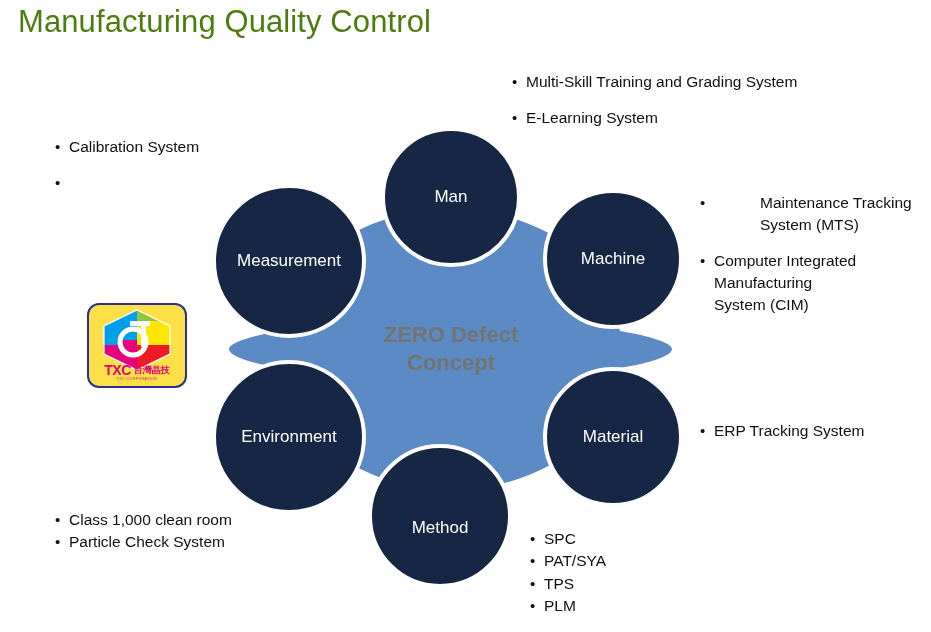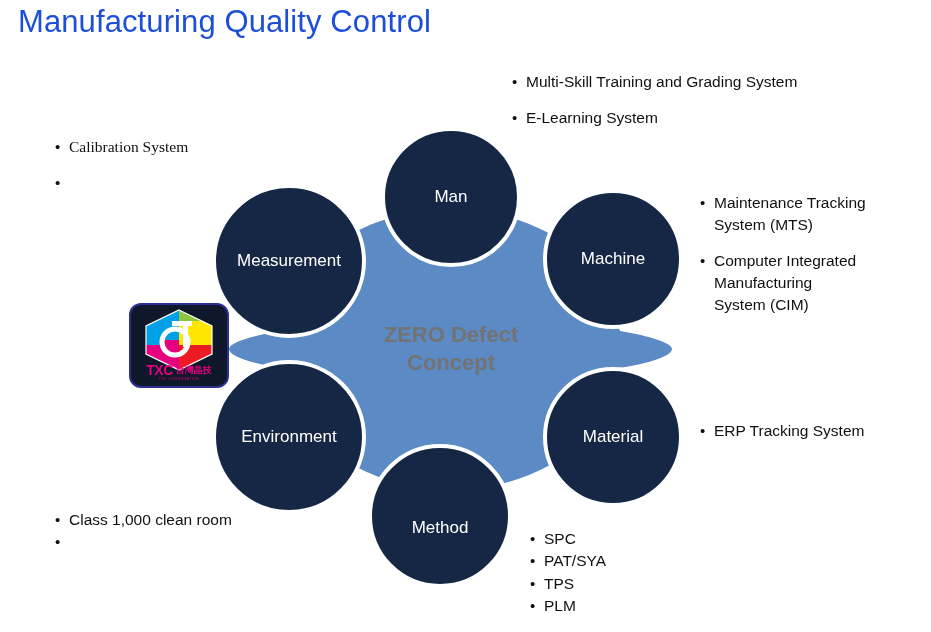--- a/index.html
+++ b/index.html
@@ -16,21 +16,21 @@
     position: relative;
   }
 
   
   #page-title {
     position: absolute;
     left: 18px;
     top: 4px;
     font-size: 31px;
     font-weight: 400;
-    color: #1d4ed8;
+    color: #4d7c0f;
     letter-spacing: 0.1px;
     white-space: nowrap;
   }
 
   
   #diagram-stage {
     position: absolute;
     left: 0;
     top: 0;
     width: 931px;
@@ -94,23 +94,22 @@
 
   
   #txc-logo {
     position: absolute;
     left: 87px;
     top: 303px;
     width: 100px;
     height: 85px;
     border: 2px solid #2b2f8f;
     border-radius: 12px;
-    background: #0f172a;
+    background: #fde047;
     box-sizing: border-box;
-    margin-left: 42px;
   }
   #txc-logo-mark {
     position: absolute;
     left: 50%;
     top: 4px;
     transform: translateX(-50%);
   }
   #txc-logo-wordmark {
     position: absolute;
     left: 0;
@@ -195,21 +194,21 @@
   <div class="gap-row"></div>
   <div class="bullet-row">
     <span class="bullet-dot">•</span>
     <span class="bullet-text">E-Learning System</span>
   </div>
 </div>
 
 <div class="bullet-block" style="left:700px; top:192px; width:225px;">
   <div class="bullet-row">
     <span class="bullet-dot">•</span>
-    <span class="bullet-text" style="width:160px;">Maintenance Tracking System (MTS)</span>
+    <span class="bullet-text" style="width:160px;margin-left:46px;">Maintenance Tracking System (MTS)</span>
   </div>
   <div class="gap-row"></div>
   <div class="bullet-row">
     <span class="bullet-dot">•</span>
     <span class="bullet-text" style="width:150px;">Computer Integrated Manufacturing System (CIM)</span>
   </div>
 </div>
 
 <div class="bullet-block" style="left:700px; top:420px; width:225px;">
   <div class="bullet-row">
@@ -237,27 +236,28 @@
   </div>
 </div>
 
 <div class="bullet-block tight" style="left:55px; top:509px; width:290px;">
   <div class="bullet-row">
     <span class="bullet-dot">•</span>
     <span class="bullet-text" style="white-space:nowrap;">Class 1,000 clean room</span>
   </div>
   <div class="bullet-row">
     <span class="bullet-dot">•</span>
+    <span class="bullet-text" style="white-space:nowrap;">Particle Check System</span>
   </div>
 </div>
 
 <div class="bullet-block" style="left:55px; top:136px; width:270px;">
   <div class="bullet-row">
     <span class="bullet-dot">•</span>
-    <span class="bullet-text" style="white-space:nowrap;font-family:Liberation Serif, serif;">Calibration System</span>
+    <span class="bullet-text" style="white-space:nowrap;">Calibration System</span>
   </div>
   <div class="gap-row"></div>
   <div class="bullet-row">
     <span class="bullet-dot">•</span>
   </div>
 </div>
 
 <div id="txc-logo">
   <svg id="txc-logo-mark" width="74" height="62" viewBox="0 0 74 62">
     <defs>

